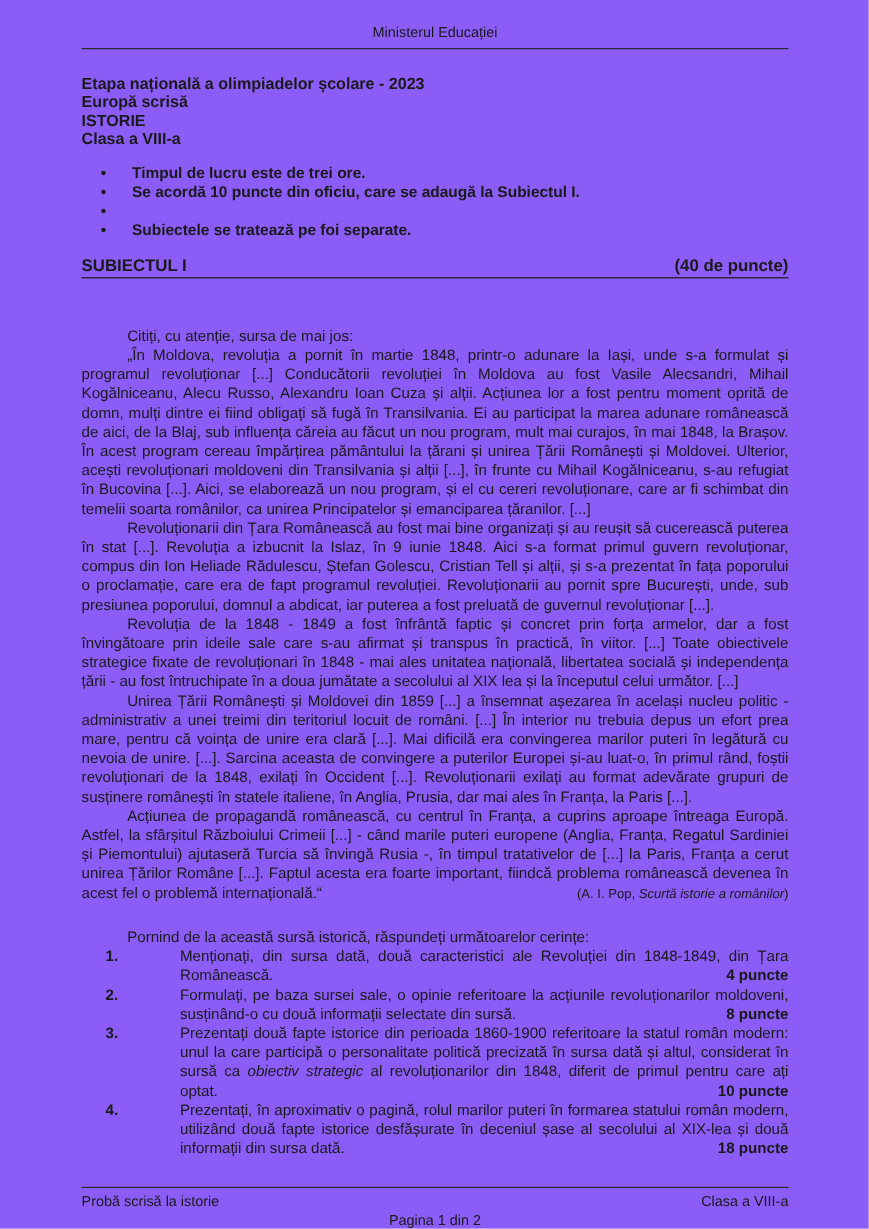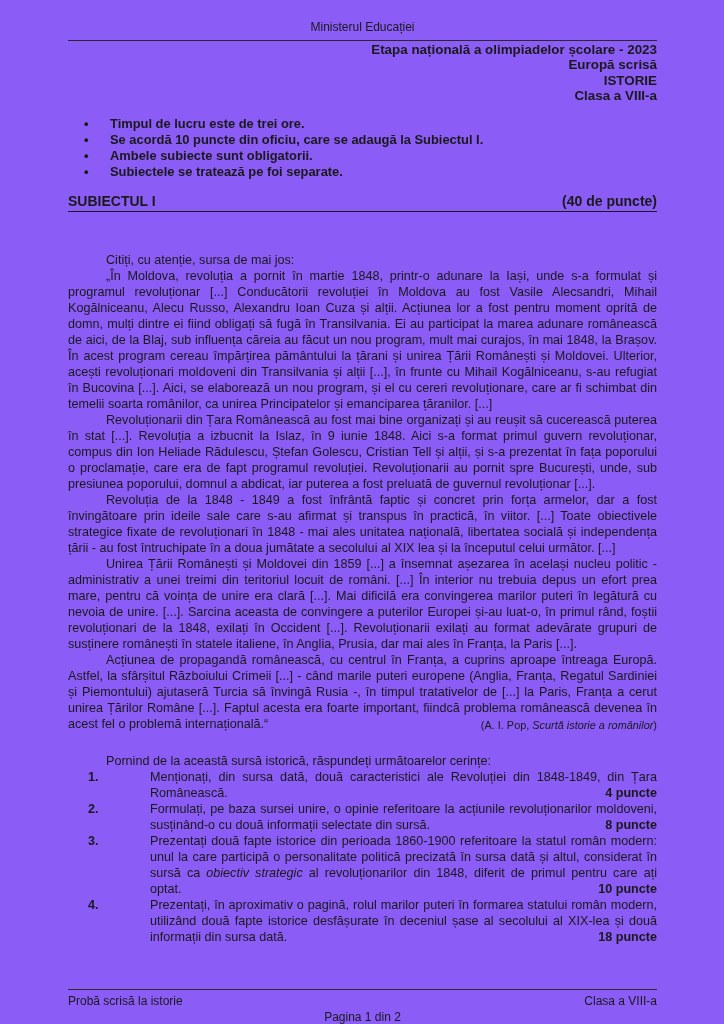--- a/index.html
+++ b/index.html
@@ -10,21 +10,21 @@
     margin:0 auto;
     background:#8b5cf6;
     color:#1a1a1a;
     font-family:Liberation Sans, sans-serif;
     padding:20px 67px 0 68px;
     overflow:hidden;
   }
   .ministry { text-align:center; font-size:12px; line-height:14px; }
   .top-rule { border:none; border-top:1.5px solid #2a2a2a; margin-top:6px; }
   .title-block {
-    margin-top:1px; text-align:right;
+    margin-top:21px; text-align:left;
     font-weight:bold; font-size:13.4px; line-height:15.4px;
   }
   .bullets { list-style:none; margin-top:12px; font-weight:bold; font-size:12.9px; line-height:16px; }
   .bullets li { display:flex; }
   .bullets .dot { width:26px; margin-left:16px; flex:none; text-align:left; }
   .subject-heading {
     display:flex; justify-content:space-between; align-items:flex-end;
     margin-top:13px; font-weight:bold; font-size:14px; line-height:17px;
     border-bottom:1.8px solid #1a1a1a; padding-bottom:1px;
   }
@@ -67,21 +67,20 @@
     <li>
         <span class="dot">•</span>
         <span>Timpul de lucru este de trei ore.</span>
       </li>
     <li>
         <span class="dot">•</span>
         <span>Se acordă 10 puncte din oficiu, care se adaugă la Subiectul I.</span>
       </li>
     <li>
         <span class="dot">•</span>
-        <span>Ambele subiecte sunt obligatorii.</span>
       </li>
     <li>
         <span class="dot">•</span>
         <span>Subiectele se tratează pe foi separate.</span>
       </li>
   </ul>
 
   <div class="subject-heading">
     <span>SUBIECTUL I</span>
     <span>(40 de puncte)</span>
@@ -98,21 +97,21 @@
 
   <p class="tasks-intro">Pornind de la această sursă istorică, răspundeți următoarelor cerințe:</p>
 
   <ol class="tasks">
     <li class="task">
       <span class="num">1.</span>
       <span class="task-text"><span>Menționați, din sursa dată, două caracteristici ale Revoluției din 1848-1849, din Țara Românească.</span><em></em><span></span> <b class="pts">4 puncte</b></span>
     </li>
     <li class="task">
       <span class="num">2.</span>
-      <span class="task-text"><span>Formulați, pe baza sursei unire, o opinie referitoare la acțiunile revoluționarilor moldoveni, susținând-o cu două informații selectate din sursă.</span><em></em><span></span> <b class="pts">8 puncte</b></span>
+      <span class="task-text"><span>Formulați, pe baza sursei sale, o opinie referitoare la acțiunile revoluționarilor moldoveni, susținând-o cu două informații selectate din sursă.</span><em></em><span></span> <b class="pts">8 puncte</b></span>
     </li>
     <li class="task">
       <span class="num">3.</span>
       <span class="task-text"><span>Prezentați două fapte istorice din perioada 1860-1900 referitoare la statul român modern: unul la care participă o personalitate politică precizată în sursa dată și altul, considerat în sursă ca </span><em>obiectiv strategic</em><span> al revoluționarilor din 1848, diferit de primul pentru care ați optat.</span> <b class="pts">10 puncte</b></span>
     </li>
     <li class="task">
       <span class="num">4.</span>
       <span class="task-text"><span>Prezentați, în aproximativ o pagină, rolul marilor puteri în formarea statului român modern, utilizând două fapte istorice desfășurate în deceniul șase al secolului al XIX-lea și două informații din sursa dată.</span><em></em><span></span> <b class="pts">18 puncte</b></span>
     </li>
   </ol>

